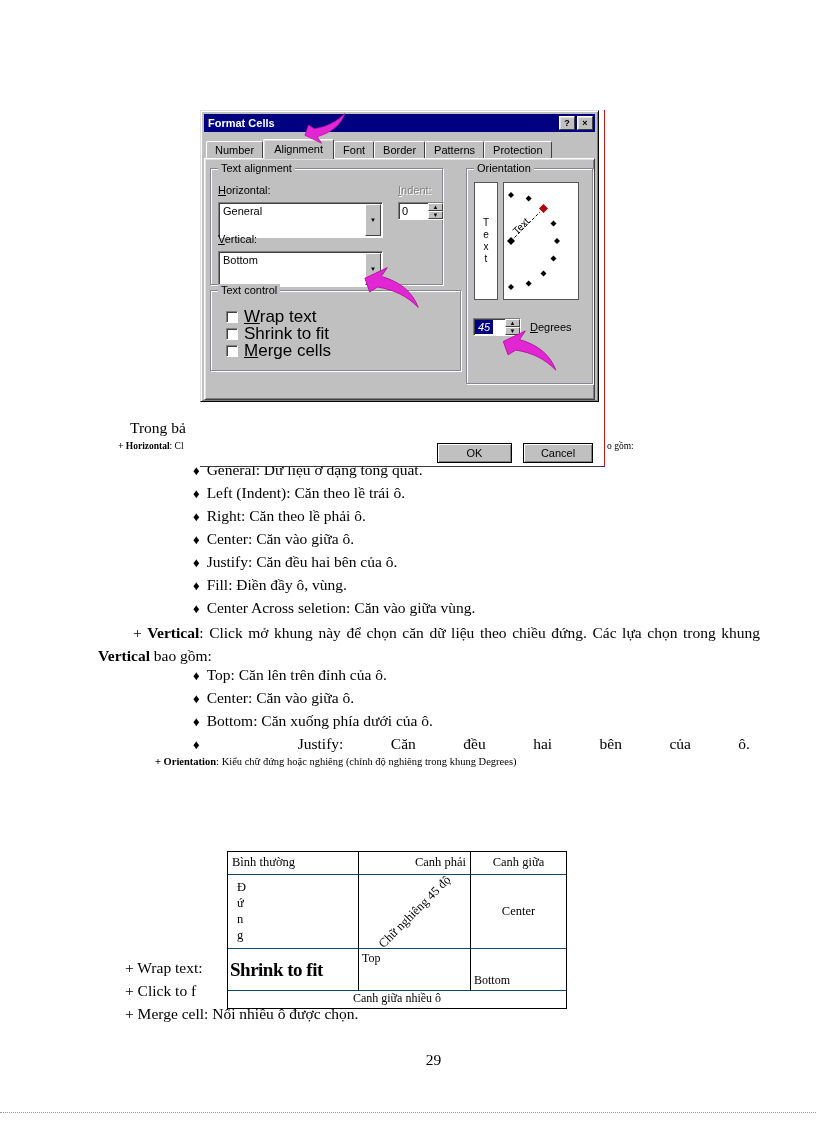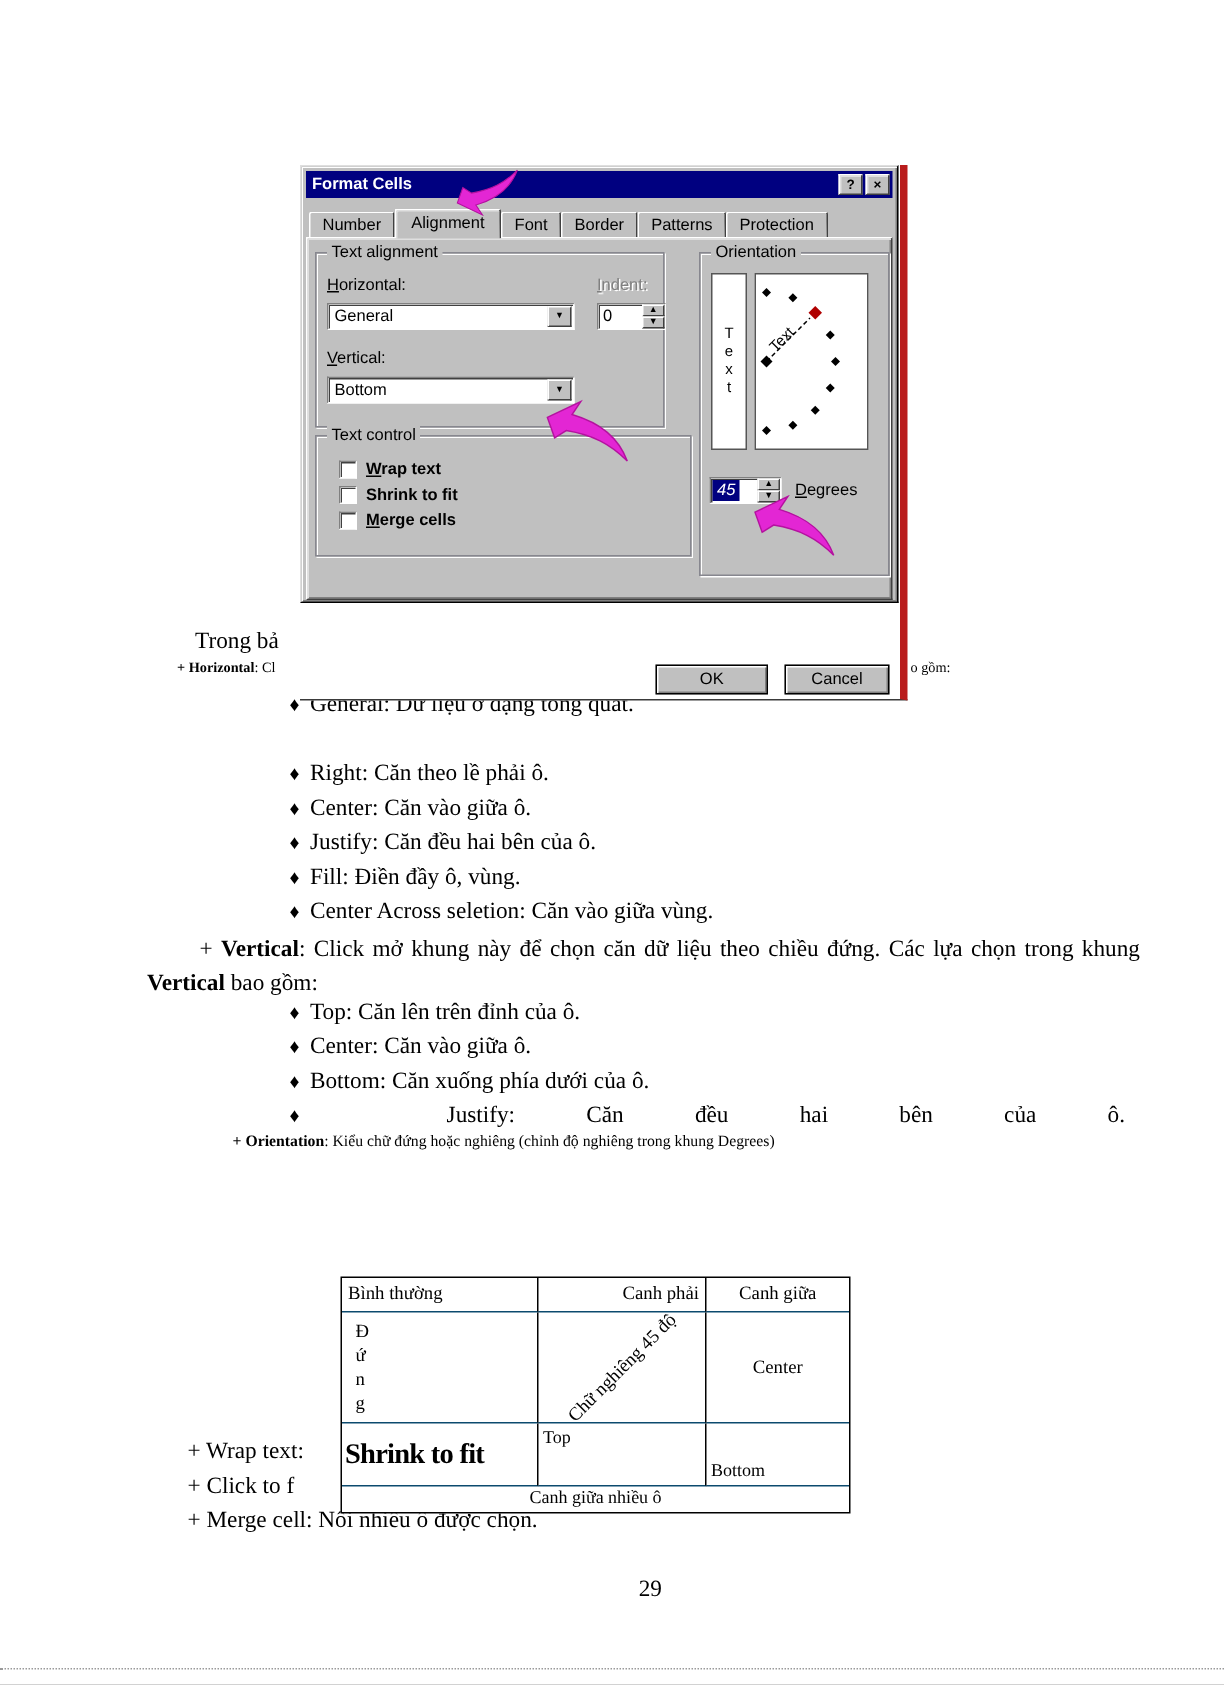--- a/index.html
+++ b/index.html
@@ -32,21 +32,21 @@
   .t-vert span { display:block; }
   .t-rot { position:absolute; left:50%; top:50%; transform:translate(-50%,-50%) rotate(-45deg); white-space:nowrap; font-size:12.5px; }
   .t-center { display:flex; align-items:center; justify-content:center; }
   .t-shrink { display:flex; align-items:center; padding-left:2px; font-weight:bold; font-size:19px; letter-spacing:-0.5px; white-space:nowrap; }
   .t-top { padding:2px 0 0 3px; font-size:12px; }
   .t-bottom { display:flex; align-items:flex-end; padding:0 0 2px 3px; font-size:12px; }
   .t-merged { grid-column:1 / 4; text-align:center; font-size:12px; padding-top:0; }
 
   
   .shot { position:absolute; left:200px; top:110px; width:405px; height:357px; background:#fff;
-          border-right:5px solid #b91c1c; border-bottom:1px solid #3a3a3a; z-index:5;
+          border-right:1px solid #b91c1c; border-bottom:1px solid #3a3a3a; z-index:5;
           font-family:"Liberation Sans", sans-serif; font-size:11px; }
 
   .dlg { position:absolute; left:0; top:0; width:399px; height:292px; background:#c0c0c0;
          border:1px solid; border-color:#dfdfdf #000 #000 #dfdfdf;
          box-shadow: inset 1px 1px 0 #fff, inset -1px -1px 0 #808080; }
   .titlebar { position:absolute; left:3px; top:3px; right:3px; height:18px; background:#000080;
               display:flex; align-items:center; padding:0 2px 0 4px; }
   .title { color:#fff; font-weight:bold; font-size:11px; flex:1; }
   .tb-btn { width:16px; height:14px; margin-left:2px; background:#c0c0c0;
             border:1px solid; border-color:#fff #404040 #404040 #fff;
@@ -66,21 +66,21 @@
            box-shadow: inset 1px 1px 0 #dfdfdf, inset -1px -1px 0 #808080; }
 
   .group { position:absolute; border:1px solid #87878f;
            box-shadow: inset 1px 1px 0 #fff, 1px 1px 0 #fff; }
   .glabel { position:absolute; top:-7px; left:7px; background:#c0c0c0; padding:0 3px; font-size:11px; white-space:nowrap; }
 
   .lbl { position:absolute; font-size:11px; white-space:nowrap; }
   .lbl.dis { color:#808080; text-shadow:1px 1px 0 #fff; }
   .ufirst::first-letter { text-decoration:underline; }
 
-  .combo { position:absolute; height:18px; background:#fff;
+  .combo { position:absolute; height:36px; background:#fff;
            border:1px solid; border-color:#808080 #fff #fff #808080;
            box-shadow: inset 1px 1px 0 #404040; }
   .combo-val { position:absolute; left:4px; top:2px; font-size:11px; white-space:nowrap; }
   .combo-btn { position:absolute; right:1px; top:1px; bottom:1px; width:16px; background:#c0c0c0;
                border:1px solid; border-color:#fff #404040 #404040 #fff;
                display:flex; align-items:center; justify-content:center; font-size:6px; color:#000; }
 
   .spinner { position:absolute; height:18px; background:#fff;
              border:1px solid; border-color:#808080 #fff #fff #808080;
              box-shadow: inset 1px 1px 0 #404040; display:flex; }
@@ -88,21 +88,21 @@
   .spin-field .plain { position:absolute; left:3px; top:2px; }
   .spin-field .sel { position:absolute; left:1px; top:1px; bottom:1px; background:#000080; color:#fff;
                      padding:0 3px; display:flex; align-items:center; font-size:11px;font-style:italic; }
   .spcol { width:15px; display:flex; flex-direction:column; }
   .spb { flex:1; background:#c0c0c0; border:1px solid; border-color:#fff #404040 #404040 #fff;
          display:flex; align-items:center; justify-content:center; font-size:6px; line-height:1; color:#000; }
 
   .chkrow { position:absolute; left:25px; display:flex; align-items:center; }
   .chkbox { width:12px; height:12px; background:#fff; border:1px solid; border-color:#808080 #fff #fff #808080;
             box-shadow: inset 1px 1px 0 #404040; }
-  .chklbl { margin-left:6px; font-size:11px; display:inline-block;font-weight:bold; }
+  .chklbl { margin-left:6px; font-size:17px; display:inline-block; }
 
   .wbox { position:absolute; background:#fff; border:1px solid #555; }
   .vtext { display:flex; flex-direction:column; align-items:center; justify-content:center; font-size:10px; line-height:12px; }
 
   .btn95 { position:absolute; height:20px; background:#c0c0c0; border:1px solid #000;
            box-shadow: inset 1px 1px 0 #fff, inset -1px -1px 0 #808080;
            font-size:11px; text-align:center; line-height:18px; }
 
   .arrow { position:absolute; z-index:9; }
 </style>
@@ -110,20 +110,21 @@
 <body>
 
 <div class="page">
 
   <div class="doc" style="left:130px; top:419px;">Trong bả</div>
 
   <div class="doc small" style="left:118px; top:441px;"><b>+ Horizontal</b><span>: Cl</span></div>
   <div class="doc small" style="left:607px; top:441px;">o gồm:</div>
 
   <div class="doc" style="left:193px; top:461px;"><span class="dm">♦</span><span>General: Dữ liệu ở dạng tổng quát.</span></div>
+  <div class="doc" style="left:193px; top:484px;"><span class="dm">♦</span><span>Left (Indent): Căn theo lề trái ô.</span></div>
   <div class="doc" style="left:193px; top:507px;"><span class="dm">♦</span><span>Right: Căn theo lề phải ô.</span></div>
   <div class="doc" style="left:193px; top:530px;"><span class="dm">♦</span><span>Center: Căn vào giữa ô.</span></div>
   <div class="doc" style="left:193px; top:553px;"><span class="dm">♦</span><span>Justify: Căn đều hai bên của ô.</span></div>
   <div class="doc" style="left:193px; top:576px;"><span class="dm">♦</span><span>Fill: Điền đầy ô, vùng.</span></div>
   <div class="doc vpara" style="left:98px; top:621px;"><span>+ </span><b>Vertical</b><span>: Click mở khung này để chọn căn dữ liệu theo chiều đứng. Các lựa chọn trong khung </span><b>Vertical</b><span> bao gồm:</span></div>
 
   <div class="doc" style="left:193px; top:599px;"><span class="dm">♦</span><span>Center Across seletion: Căn vào giữa vùng.</span></div>
 
   <div class="doc" style="left:193px; top:666px;"><span class="dm">♦</span><span>Top: Căn lên trên đỉnh của ô.</span></div>
   <div class="doc" style="left:193px; top:689px;"><span class="dm">♦</span><span>Center: Căn vào giữa ô.</span></div>

